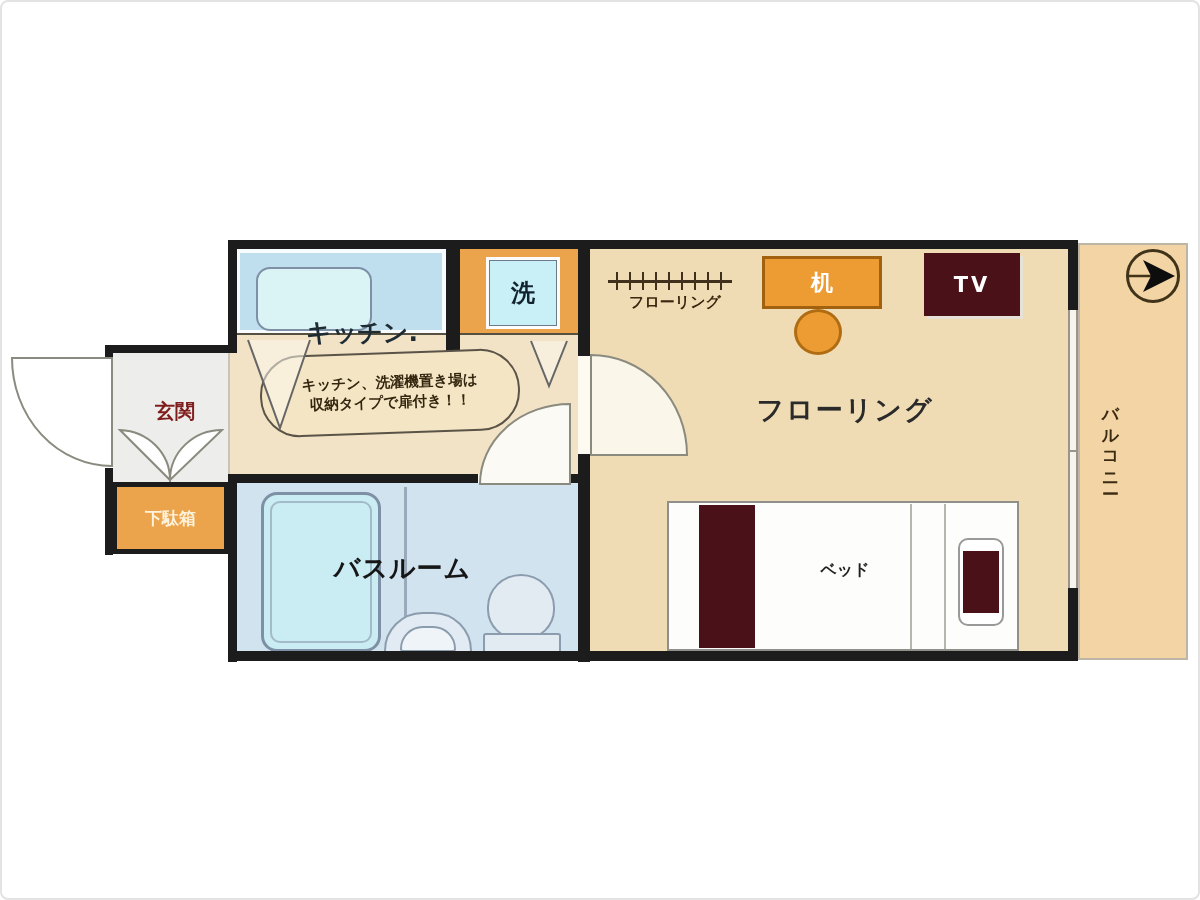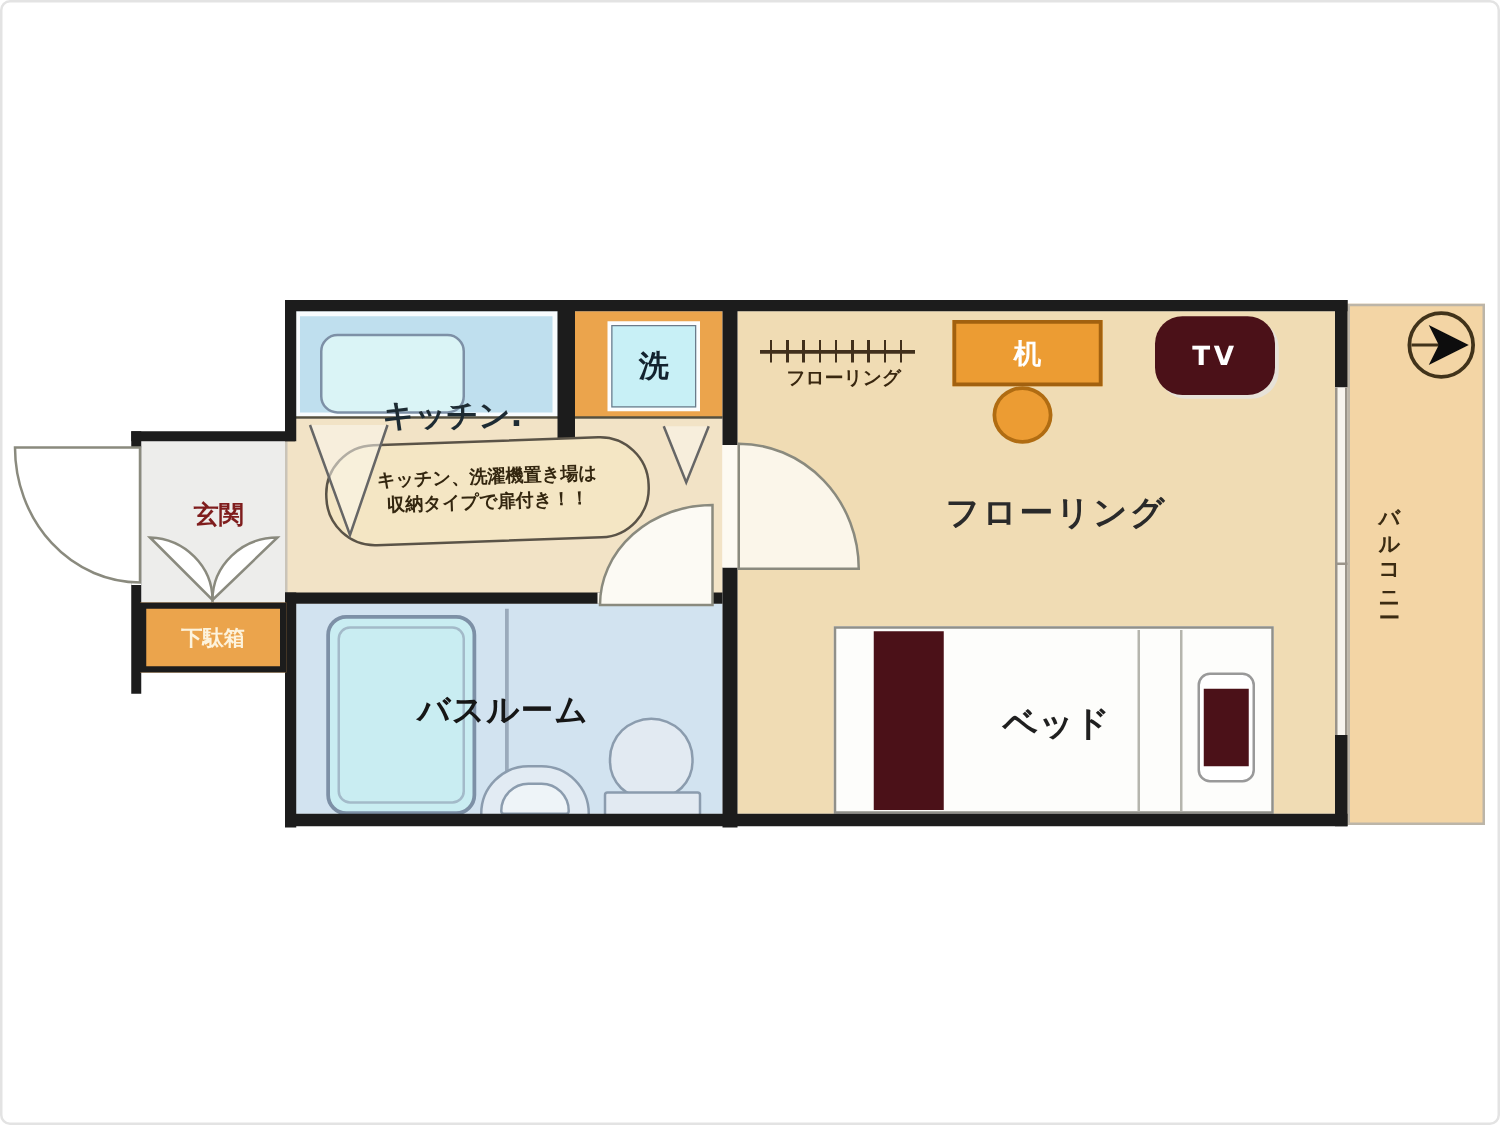--- a/index.html
+++ b/index.html
@@ -39,60 +39,60 @@
   .window{left:1068px;top:310px;width:10px;height:278px;background:#f7f4ee;
           border-left:2px solid #9a948a;border-right:2px solid #9a948a;box-sizing:border-box;}
   .window-tick{left:1068px;top:450px;width:10px;height:2px;background:#9a948a;}
 
   
   .gap-main{left:578px;top:356px;width:12px;height:98px;background:#fdfaf2;}
   .gap-bath{left:478px;top:474px;width:92px;height:9px;background:#fbf7ee;}
   .gap-entry{left:105px;top:358px;width:8px;height:110px;background:#ffffff;}
 
   
-  .getabako{left:112px;top:482px;width:117px;height:56px;background:var(--orange);
+  .getabako{left:112px;top:482px;width:117px;height:72px;background:var(--orange);
             border:5px solid var(--wall);box-sizing:border-box;display:flex;align-items:center;justify-content:center;}
   .getabako span{font-weight:bold;font-size:17px;color:#fdf3dc;}
 
   
   .bubble{left:260px;top:352px;width:256px;height:78px;background:#f4e6c4;border:2px solid #5a5347;
           border-radius:40px;transform:rotate(-2deg);display:flex;flex-direction:column;
           align-items:center;justify-content:center;line-height:1.35;}
   .bubble div{font-size:14.5px;font-weight:bold;color:#33260f;white-space:nowrap;}
 
   
   .ksink{left:256px;top:267px;width:112px;height:60px;background:#daf4f6;border:2px solid #7d90a6;border-radius:14px;}
   .lbl-kitchen{left:277px;top:272px;width:170px;font-size:25px;color:#1d2b33;margin-top:44px;}
   .washbox{left:486px;top:257px;width:74px;height:72px;background:#fdfdfd;padding:3px;box-sizing:border-box;}
   .washbox .inner{width:100%;height:100%;background:#c8f0f6;border:1px solid #6b7b8a;box-sizing:border-box;
                   display:flex;align-items:center;justify-content:center;font-size:24px;font-weight:bold;color:#12222e;}
 
   
   .tv{left:924px;top:253px;width:96px;height:63px;background:var(--maroon);color:#fff;
       display:flex;align-items:center;justify-content:center;font-size:21px;font-weight:bold;
-      letter-spacing:3px;box-shadow:3px 3px 0 #e7e2d8;border-radius:22px;}
+      letter-spacing:3px;box-shadow:3px 3px 0 #e7e2d8;}
   .desk{left:762px;top:256px;width:120px;height:53px;background:var(--deskOrange);border:3px solid #a2610f;
         box-sizing:border-box;display:flex;align-items:center;justify-content:center;
         color:#fff;font-size:22px;font-weight:bold;}
   .stool{left:794px;top:309px;width:48px;height:46px;border-radius:50%;background:var(--deskOrange);
          border:3px solid #b06c12;box-sizing:border-box;}
   .hanger-ticks{left:616px;top:272px;width:112px;height:18px;
      background:repeating-linear-gradient(90deg,#41301c 0 2px,transparent 2px 13px);}
   .hanger-line{left:608px;top:280px;width:124px;height:3px;background:#41301c;}
   .lbl-hanger{left:600px;top:293px;width:150px;font-size:15px;color:#39270f;}
   .lbl-floor{left:740px;top:392px;width:210px;font-size:27px;letter-spacing:2px;color:#2a2a2a;}
 
   .bed{left:667px;top:501px;width:352px;height:150px;background:#fdfdfb;border:2px solid #90908a;box-sizing:border-box;}
   .pillow{left:699px;top:505px;width:56px;height:143px;background:var(--maroon);}
   .bedline1{left:910px;top:504px;width:2px;height:145px;background:#b5b5ad;}
   .bedline2{left:944px;top:504px;width:2px;height:145px;background:#b5b5ad;}
   .bed-item{left:958px;top:538px;width:46px;height:88px;background:#fff;border:2px solid #999;
             border-radius:10px;box-sizing:border-box;}
   .bed-item .pad{position:absolute;left:3px;right:3px;top:11px;bottom:11px;background:var(--maroon);}
-  .lbl-bed{left:780px;top:560px;width:130px;font-size:28px;color:#1f1f1f;}
+  .lbl-bed{left:780px;top:560px;width:130px;font-size:16px;color:#1f1f1f;}
 
   
   .tub{left:261px;top:492px;width:120px;height:160px;background:var(--tubCyan);border:3px solid #7d90a6;
        border-radius:16px;box-sizing:border-box;}
   .tub .inner{position:absolute;left:6px;top:6px;right:6px;bottom:6px;border:2px solid #a3bac9;border-radius:10px;}
   .partition{left:404px;top:487px;width:3px;height:164px;background:#9aaabb;}
   .lbl-bath{left:315px;top:551px;width:175px;font-size:26px;letter-spacing:1px;color:#161616;}
   .bsink{left:384px;top:612px;width:88px;height:44px;background:#e2ebf3;border:2px solid #8b9cae;
          border-radius:44px 44px 6px 6px;box-sizing:border-box;}
   .bsink .inner{position:absolute;left:14px;bottom:2px;width:56px;height:26px;background:#eef4f8;

